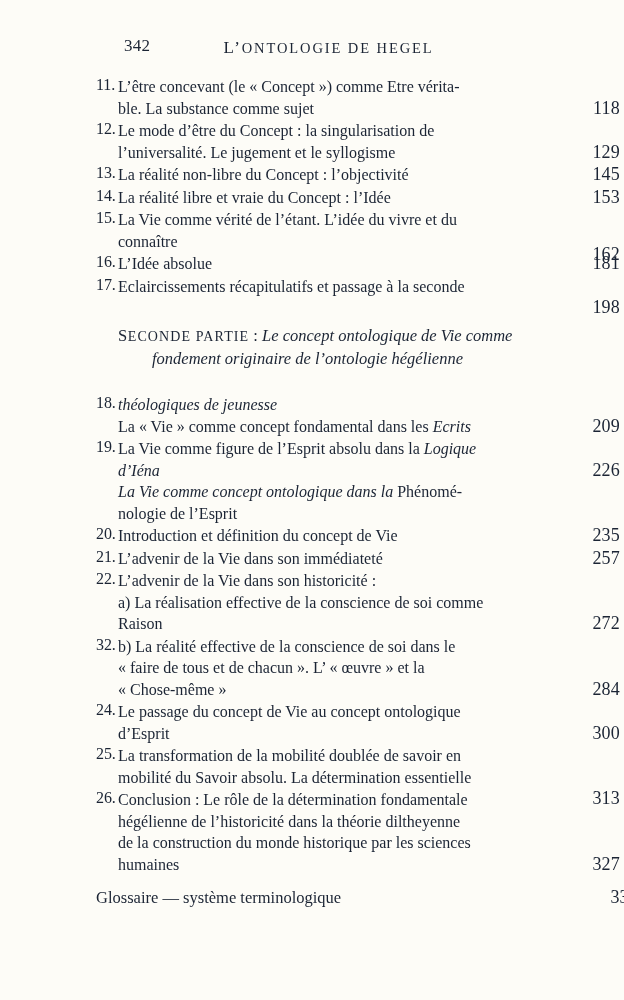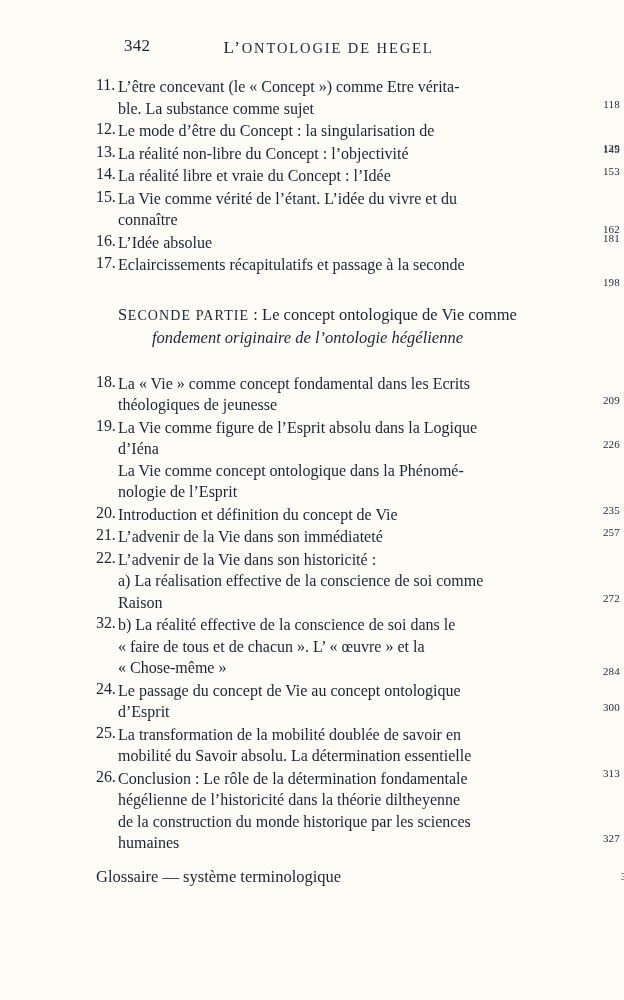--- a/index.html
+++ b/index.html
@@ -83,25 +83,25 @@
     width: 442px;
     white-space: nowrap;
   }
 
   .pg {
     position: absolute;
     right: -60px;
     top: 0;
     width: 44px;
     text-align: right;
-    font-size: 11px;
+    font-size: 18px;
     letter-spacing: 0.2px;
   }
 
-  i, .it { }
+  i, .it { font-style: italic; }
 
   
   .parthead {
     margin-top: 28px;
     margin-bottom: 24px;
     padding-left: 22px;
   }
   .parthead .l1 {
     font-size: 16.5px;
     line-height: 22px;
@@ -144,20 +144,21 @@
         <div class="ln">L’être concevant (le « Concept ») comme Etre vérita-</div>
         <div class="ln">ble. La  substance  comme  sujet</div>
         <span class="pg" style="top:21.5px">118</span>
       </div>
     </div>
 
     <div class="entry">
       <span class="num">12.</span>
       <div class="body">
         <div class="ln">Le  mode  d’être  du  Concept :  la  singularisation  de</div>
+        <div class="ln">l’universalité.  Le  jugement  et  le  syllogisme</div>
         <span class="pg" style="top:21.5px">129</span>
       </div>
     </div>
 
     <div class="entry">
       <span class="num">13.</span>
       <div class="body">
         <div class="ln">La réalité non-libre du Concept :  l’objectivité</div>
         <span class="pg" style="top:0">145</span>
       </div>
@@ -197,22 +198,22 @@
     </div>
 
     <div class="parthead">
       <div class="l1"><span class="sc"><span class="c1">S</span><span>ECONDE PARTIE</span></span><span> : </span><span class="it">Le concept ontologique de Vie comme</span></div>
       <div class="l2">fondement  originaire  de  l’ontologie  hégélienne</div>
     </div>
 
     <div class="entry">
       <span class="num">18.</span>
       <div class="body">
+        <div class="ln it">théologiques de jeunesse</div>
         <div class="ln"><span>La « Vie » comme concept fondamental dans les </span><span class="it">Ecrits</span></div>
-        <div class="ln it">théologiques de jeunesse</div>
         <span class="pg" style="top:21.5px">209</span>
       </div>
     </div>
 
     <div class="entry">
       <span class="num">19.</span>
       <div class="body">
         <div class="ln"><span>La Vie comme figure de l’Esprit absolu dans la </span><span class="it">Logique</span></div>
         <div class="ln it">d’Iéna</div>
         <span class="pg" style="top:21.5px">226</span>
@@ -246,21 +247,21 @@
         <span class="pg" style="top:43px">272</span>
       </div>
     </div>
 
     <div class="entry">
       <span class="num">32.</span>
       <div class="body">
         <div class="ln">b)  La  réalité  effective  de  la  conscience  de  soi  dans  le</div>
         <div class="ln">«  faire  de  tous  et  de  chacun  ».  L’  «  œuvre  »  et  la</div>
         <div class="ln">«  Chose-même  »</div>
-        <span class="pg" style="top:51px">284</span>
+        <span class="pg" style="top:43px">284</span>
       </div>
     </div>
 
     <div class="entry">
       <span class="num">24.</span>
       <div class="body">
         <div class="ln">Le  passage  du  concept  de  Vie  au  concept  ontologique</div>
         <div class="ln">d’Esprit</div>
         <span class="pg" style="top:21.5px">300</span>
       </div>

